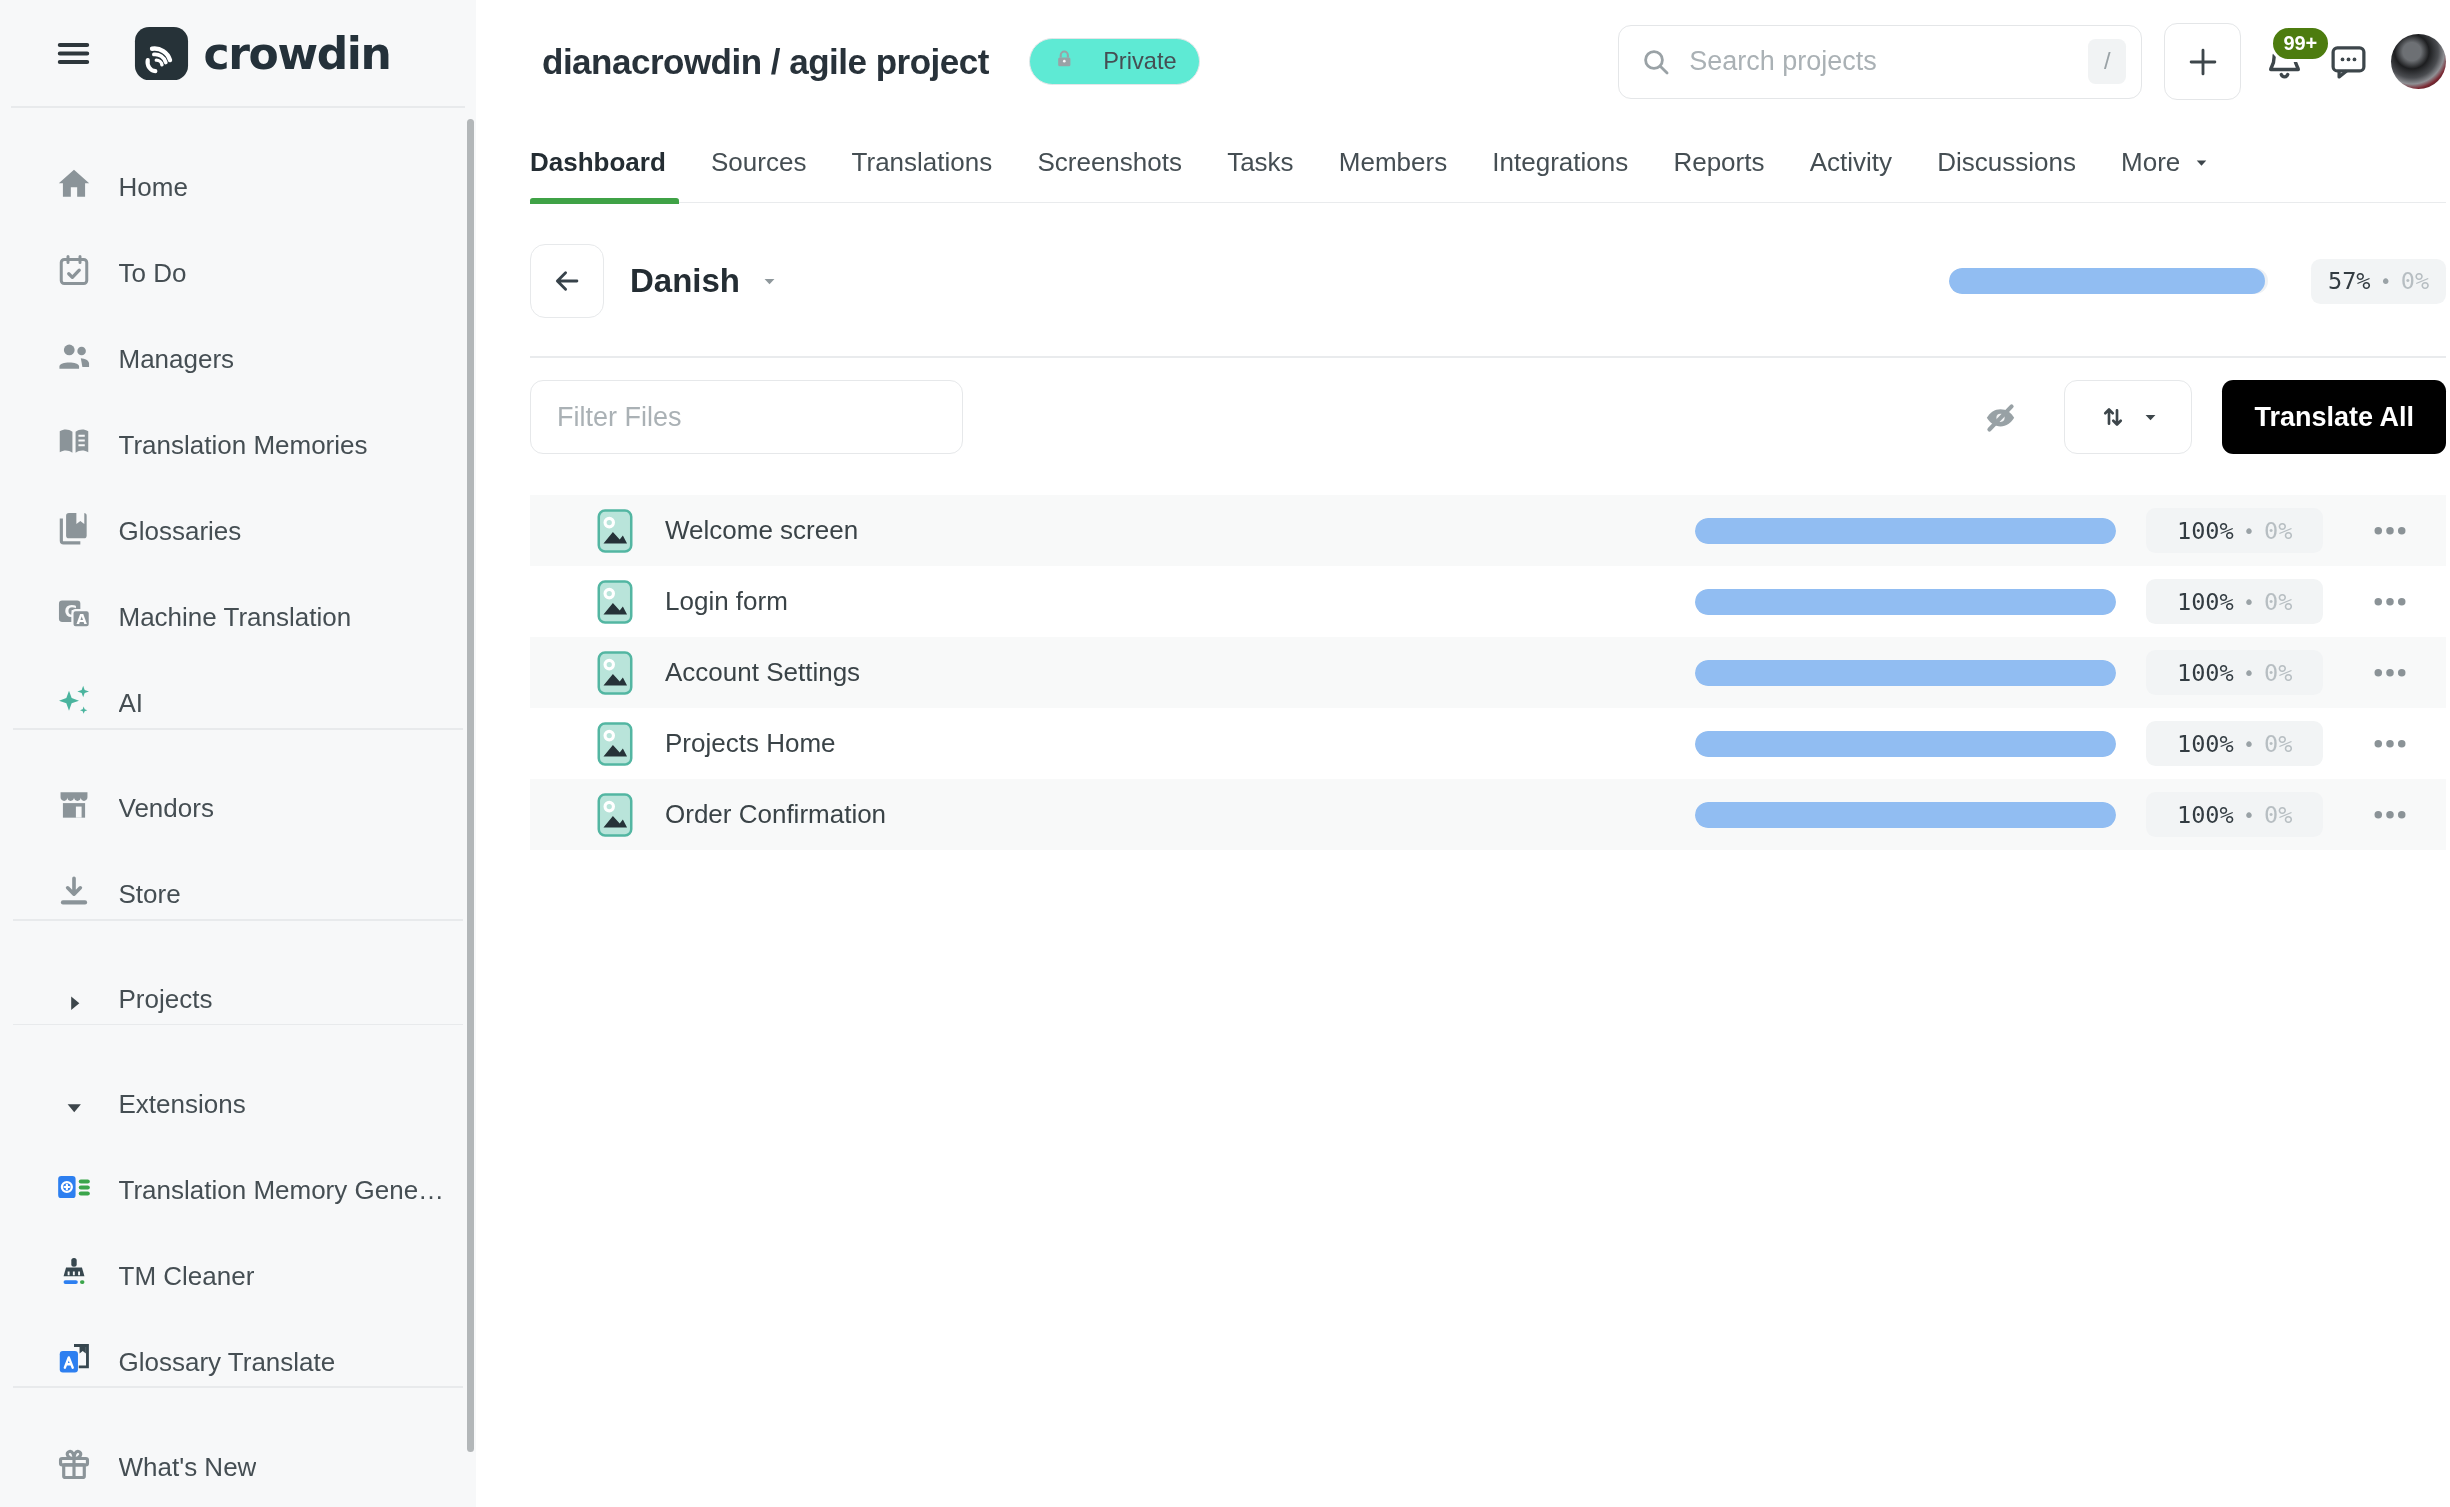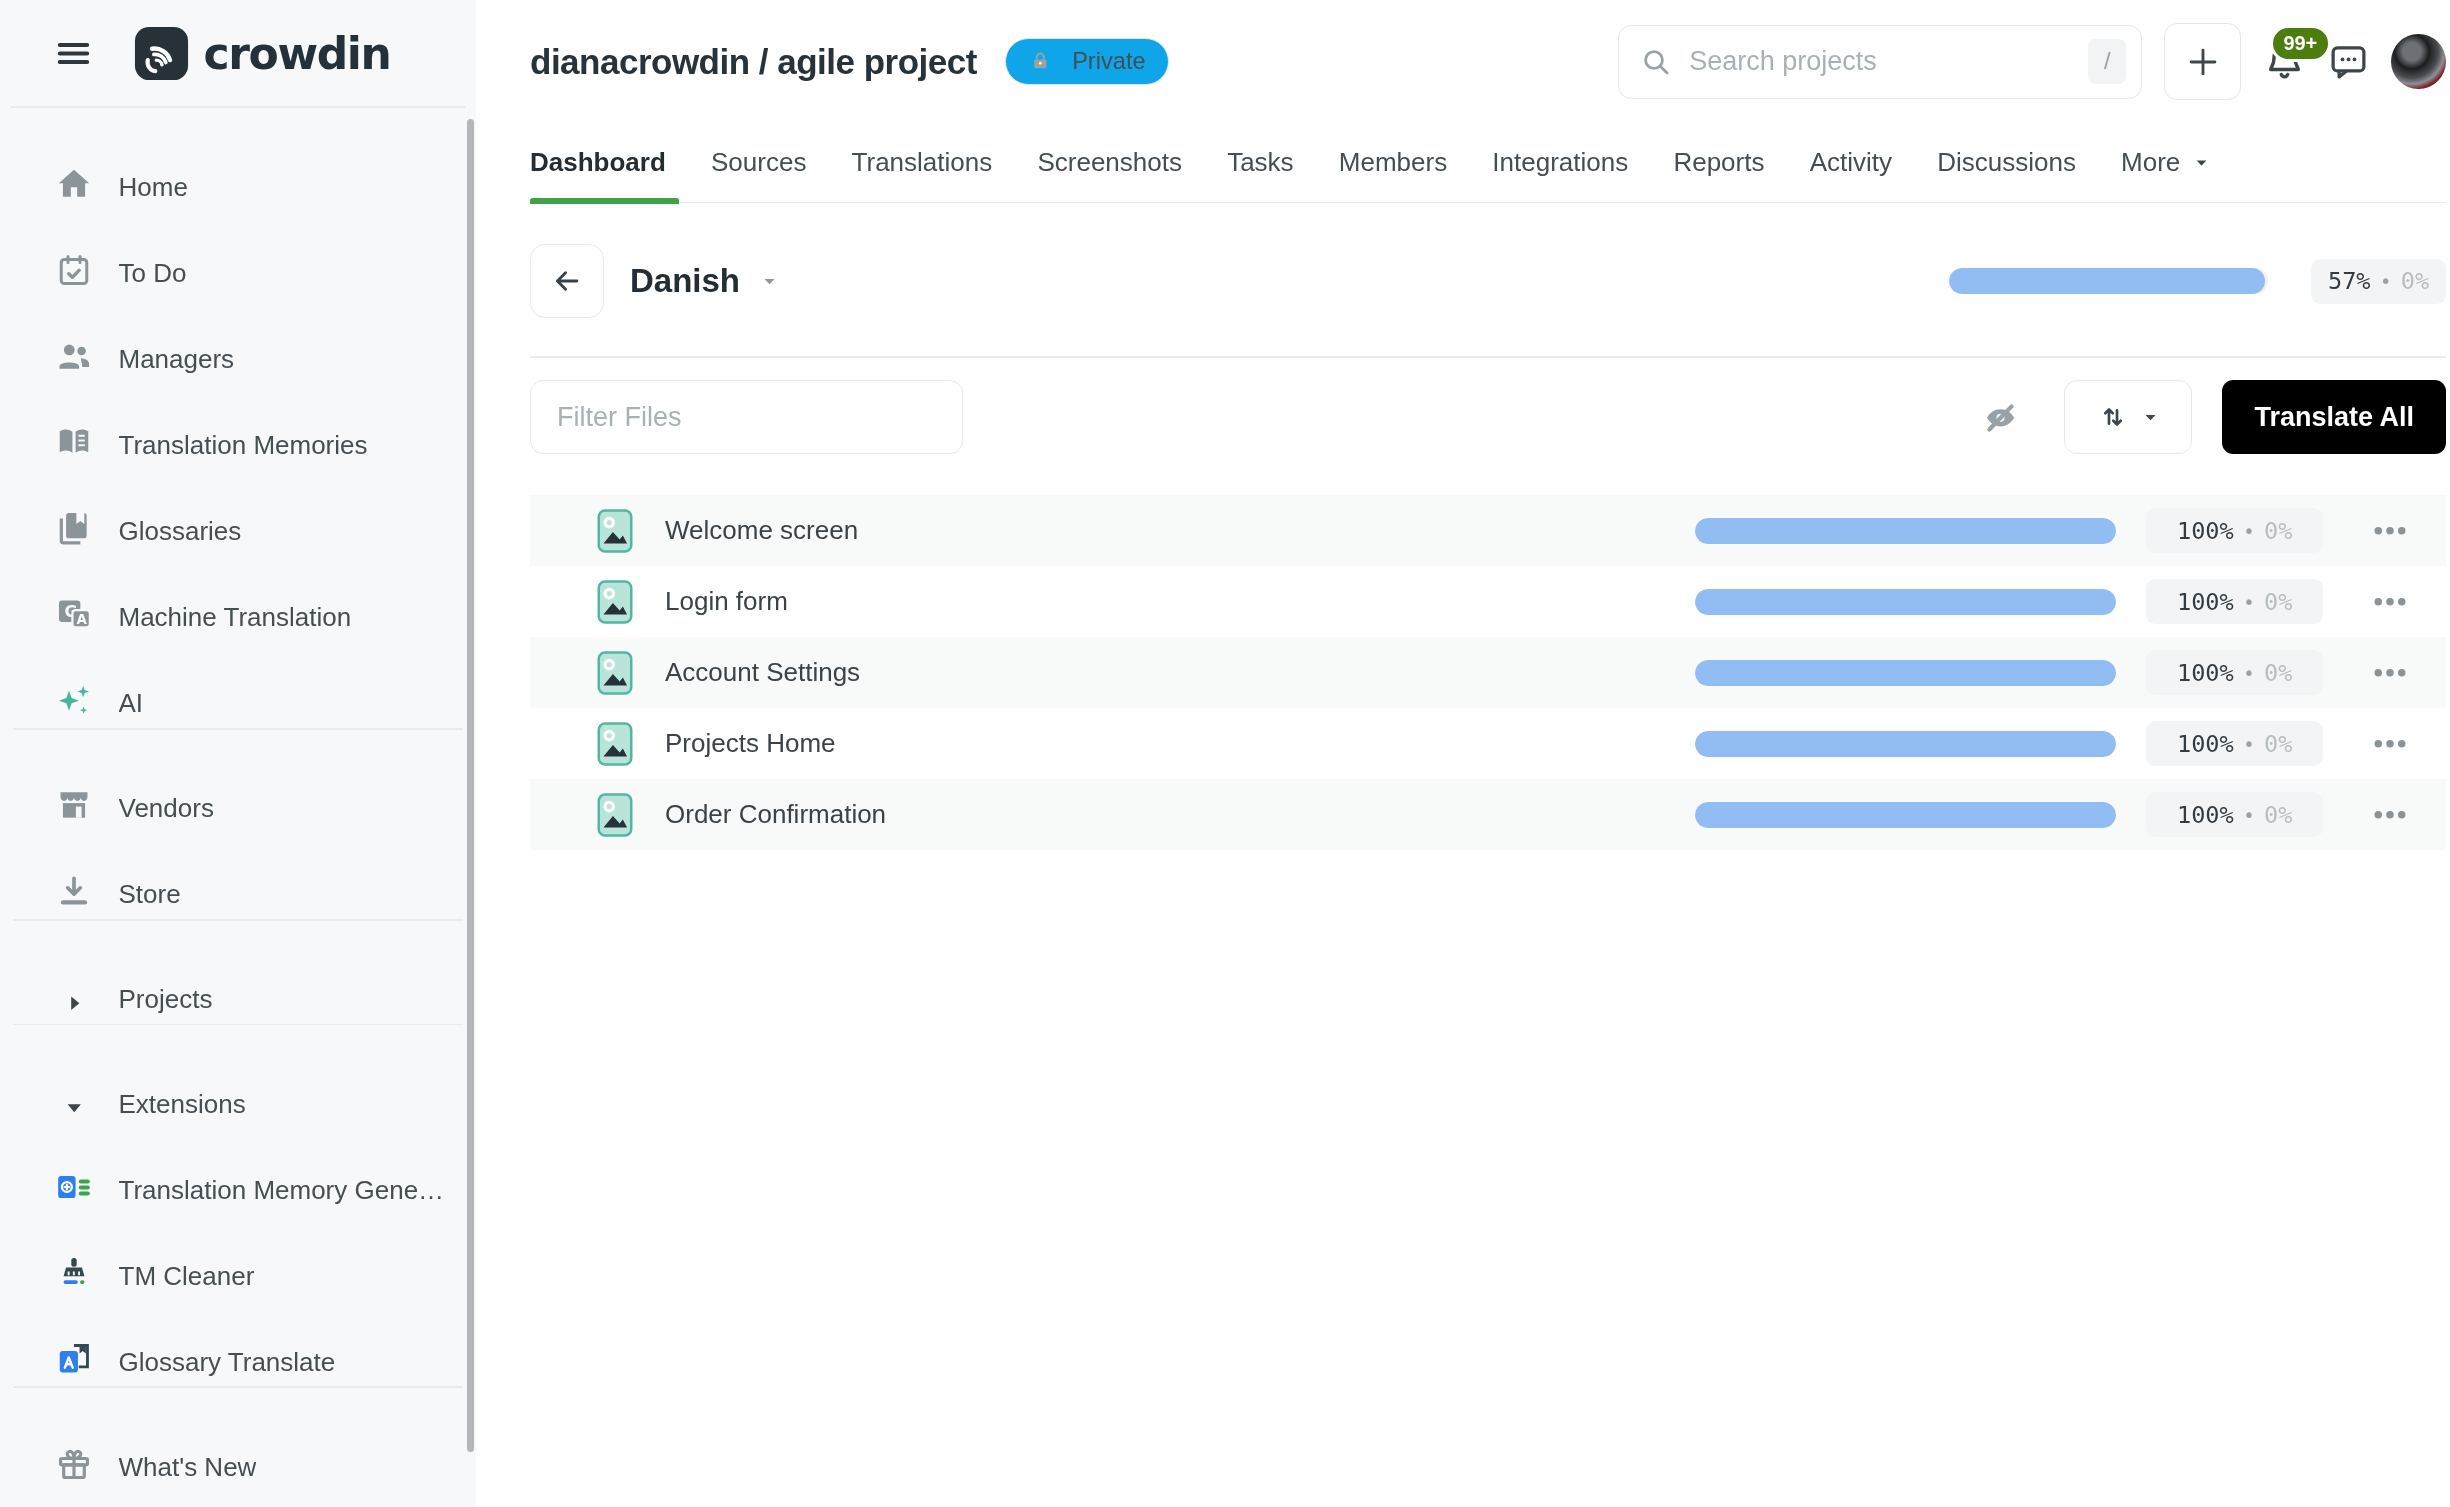--- a/index.html
+++ b/index.html
@@ -16,22 +16,22 @@
   .sb-nav{padding-top:9.4px;}
   .sb-item{height:86px;display:flex;align-items:flex-end;padding-left:22px;gap:24.5px;cursor:pointer;white-space:nowrap;overflow:hidden;margin-left:32px;}
   .sb-item .ic{width:40px;min-width:40px;display:flex;justify-content:center;}
   .sb-item .lbl{font-size:26px;color:#454e53;overflow:hidden;text-overflow:ellipsis;max-width:339px;}
   .nav-divider{height:1.9px;background:#e8eaec;margin:8.5px 13px;}
   .sb-scrollbar{position:absolute;top:119px;right:1.9px;width:7.5px;height:1333px;border-radius:3.8px;background:#b3b7b9;}
 
   
   .main{flex:1;background:#fff;padding:0 3.8px 0 54px;box-sizing:border-box;}
   .top{height:123px;display:flex;align-items:center;}
-  .page-title{font-size:35px;font-weight:700;color:#28323a;margin:0;letter-spacing:-0.5px;}
-  .private-badge{display:flex;align-items:center;gap:21px;margin-left:28px;border:1.9px solid #e4e6e8;border-radius:941px;padding:9.4px 22.6px;background:#0ea5e9;}
+  .page-title{font-size:35px;font-weight:700;color:#28323a;margin:12px;letter-spacing:-0.5px;}
+  .private-badge{display:flex;align-items:flex-start;gap:28px;margin-left:28px;border:1.9px solid #e4e6e8;border-radius:941px;padding:9.4px 22.6px;background:#5eead4;}
   .private-badge .txt{font-size:23.6px;color:#454e53;}
   .top-right{margin-left:auto;display:flex;align-items:center;gap:22px;}
   .search{display:flex;align-items:center;width:524px;height:74px;border:1.9px solid #e4e6e8;border-radius:13px;box-sizing:border-box;padding:0 15px 0 21px;background:#fff;}
   .search input{border:none;outline:none;flex:1;font-size:27px;color:#3c454a;margin-left:15px;font-family:"Liberation Sans",sans-serif;min-width:0;}
   .search input::placeholder{color:#aab1b5;}
   .slash-hint{background:#f1f3f4;border-radius:7.5px;width:38px;height:45px;display:flex;align-items:center;justify-content:center;font-size:23.6px;color:#9aa2a6;}
   .add-btn{width:77px;height:77px;border:1.9px solid #e4e6e8;border-radius:13px;background:#fff;display:flex;align-items:center;justify-content:center;cursor:pointer;}
   .bell-wrap{position:relative;cursor:pointer;display:flex;}
   .notif-badge{position:absolute;top:-15px;right:-24.5px;background:#4d7c0f;color:#fff;font-size:20px;font-weight:700;padding:3.8px 10.4px;border-radius:941px;border:3.8px solid #fff;}
   .chat-wrap{cursor:pointer;display:flex;}

